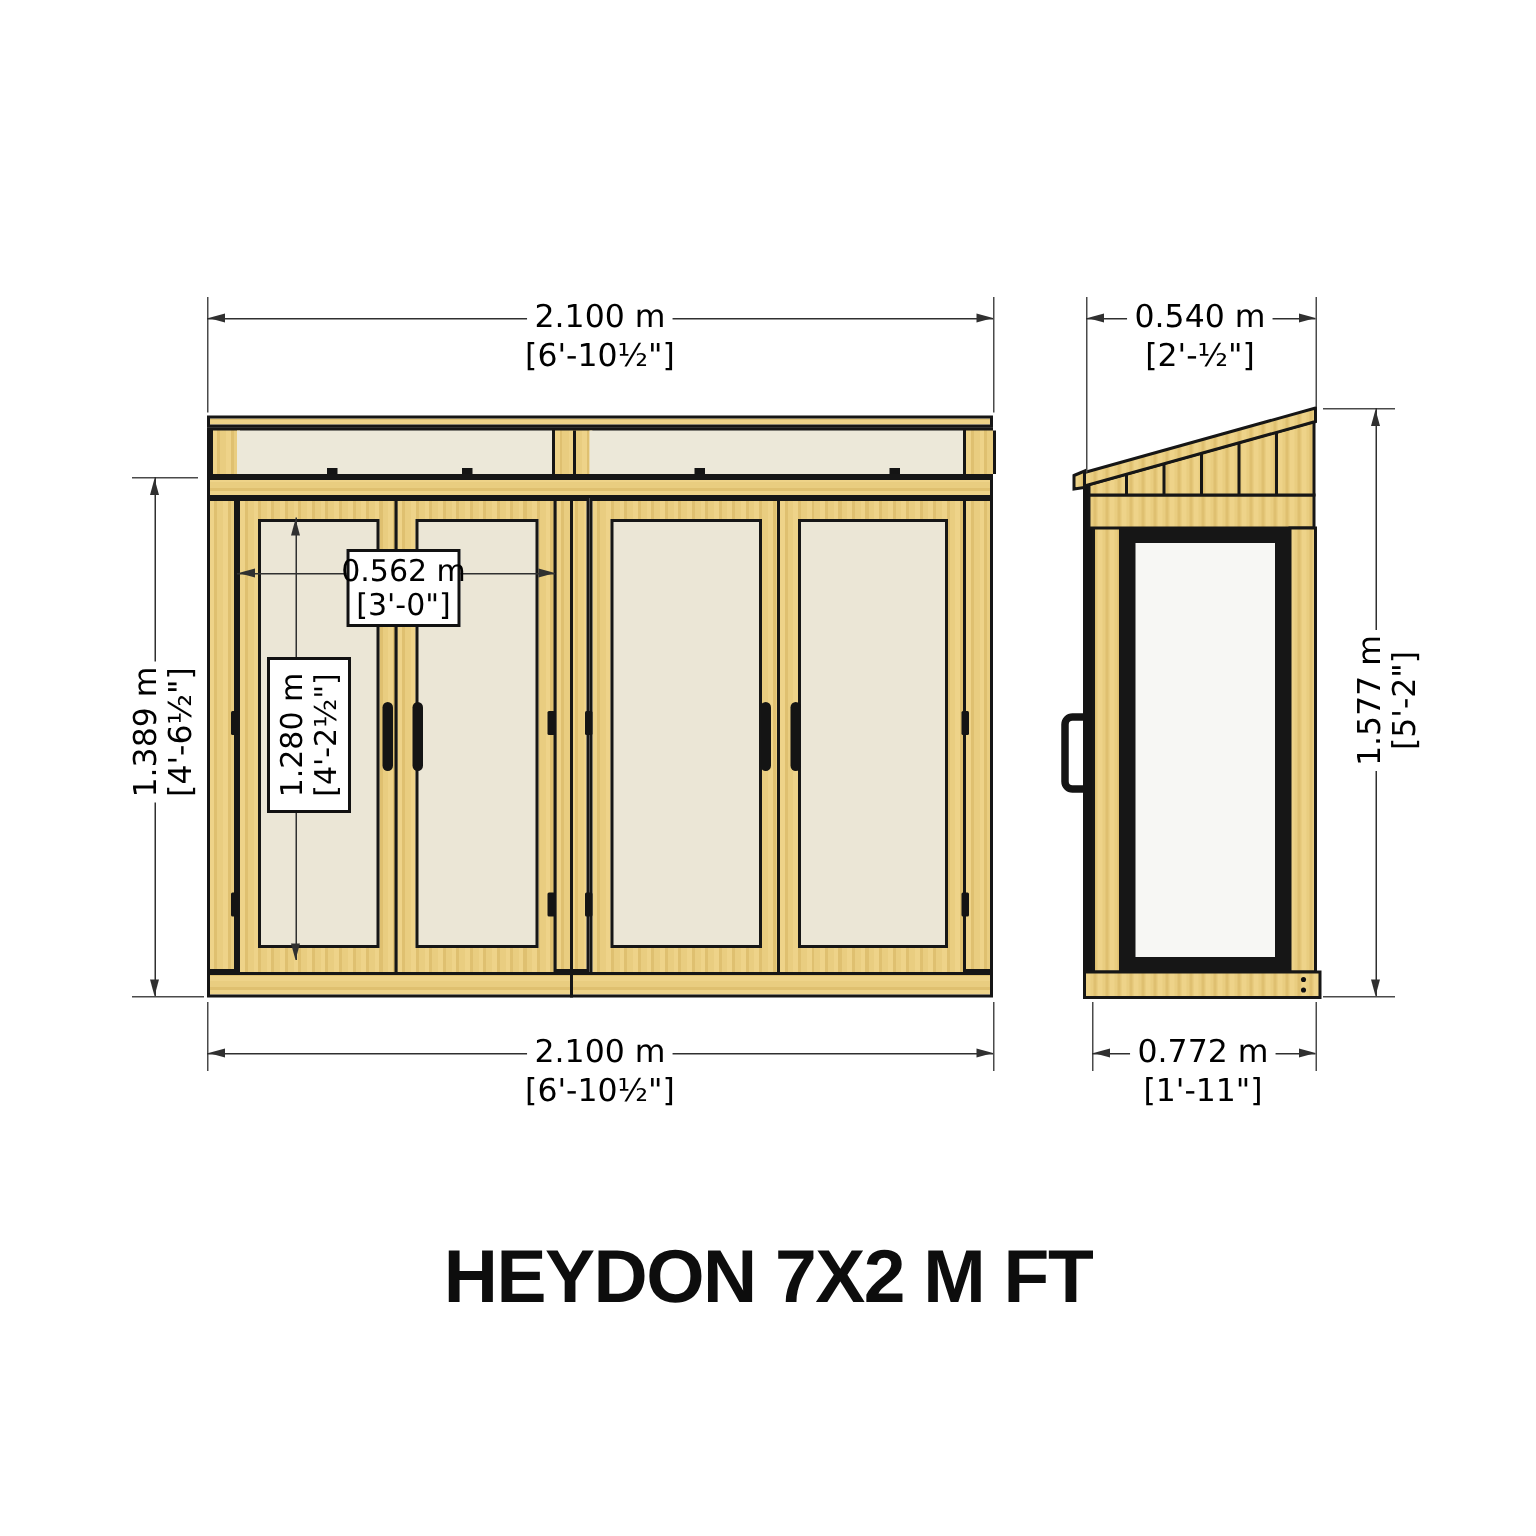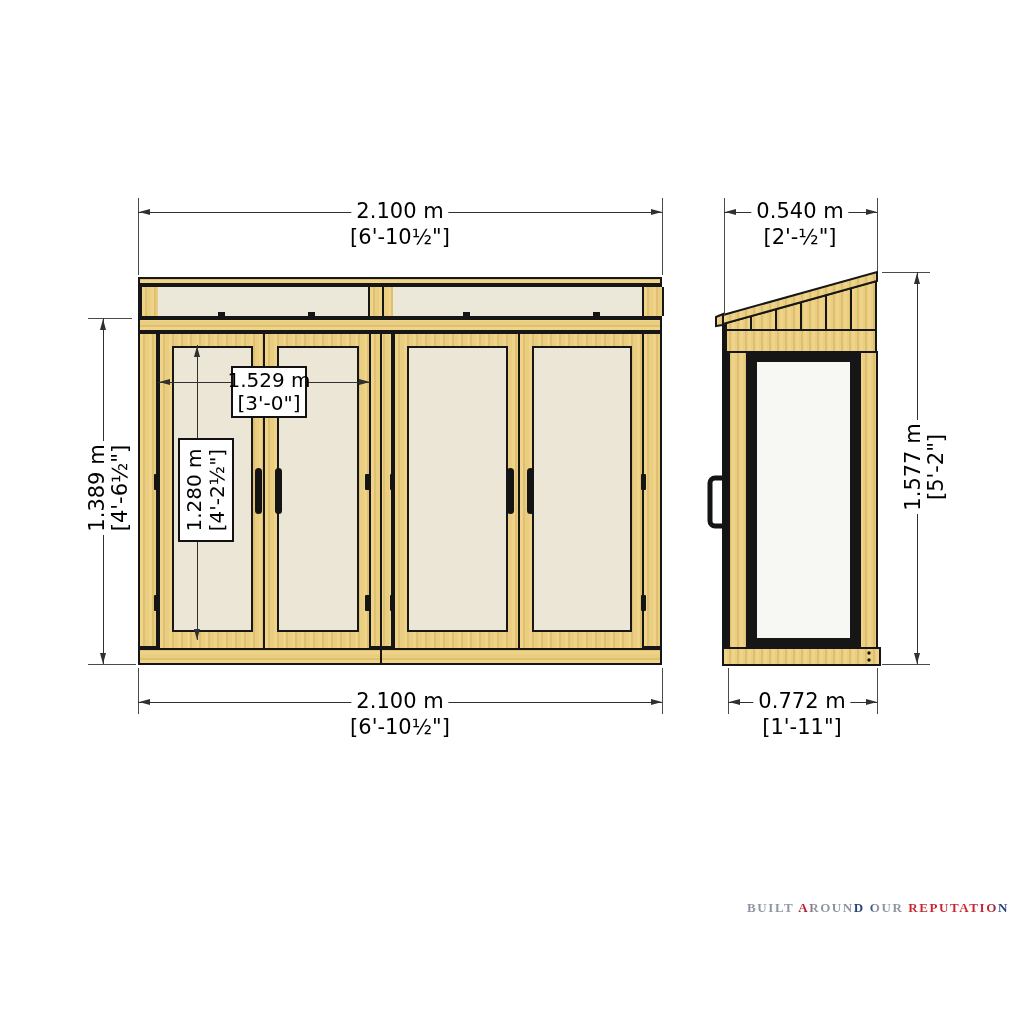--- a/index.html
+++ b/index.html
@@ -170,21 +170,21 @@
   <div class="abs arr-down" style="left:100px;top:653px"></div>
   <div class="abs rotwrap rot" style="left:24px;top:465px;width:170px;height:46px">
     <span class="m">1.389 m</span>
     <span>[4'-6½"]</span>
   </div>
 
   <div class="abs hline" style="left:158px;top:382px;width:212px"></div>
   <div class="abs arr-left" style="left:159px;top:379px"></div>
   <div class="abs arr-right" style="left:359px;top:379px"></div>
   <div class="abs dimbox" style="left:231px;top:366px;width:76px;height:52px">
-    <span>1.529 m</span>
+    <span>0.562 m</span>
     <span>[3'-0"]</span>
   </div>
 
   <div class="abs vline" style="left:197px;top:345px;height:295px"></div>
   <div class="abs arr-up" style="left:194px;top:346px"></div>
   <div class="abs arr-down" style="left:194px;top:629px"></div>
   <div class="abs dimbox rot" style="left:154px;top:462px;width:104px;height:56px">
     <span>1.280 m</span>
     <span>[4'-2½"]</span>
   </div>
@@ -208,18 +208,18 @@
   <div class="abs dimtext" style="left:400px;top:716px;transform:translateX(-50%)">[6'-10½"]</div>
 
   <div class="abs ext" style="left:728px;top:668px;height:46px"></div>
   <div class="abs ext" style="left:877px;top:668px;height:46px"></div>
   <div class="abs hline" style="left:728px;top:702px;width:149px"></div>
   <div class="abs arr-left" style="left:729px;top:699px"></div>
   <div class="abs arr-right" style="left:866px;top:699px"></div>
   <div class="abs dimtext bg" style="left:802px;top:690px;transform:translateX(-50%)">0.772 m</div>
   <div class="abs dimtext" style="left:802px;top:716px;transform:translateX(-50%)">[1'-11"]</div>
 
+  <div class="title">HEYDON 7X2 M FT</div>
 
   <div class="logo">
-    <div class="logo-tagline">BUILT AROUND OUR REPUTATION</div>
   </div>
 
 </div>
 
 </body></html>

